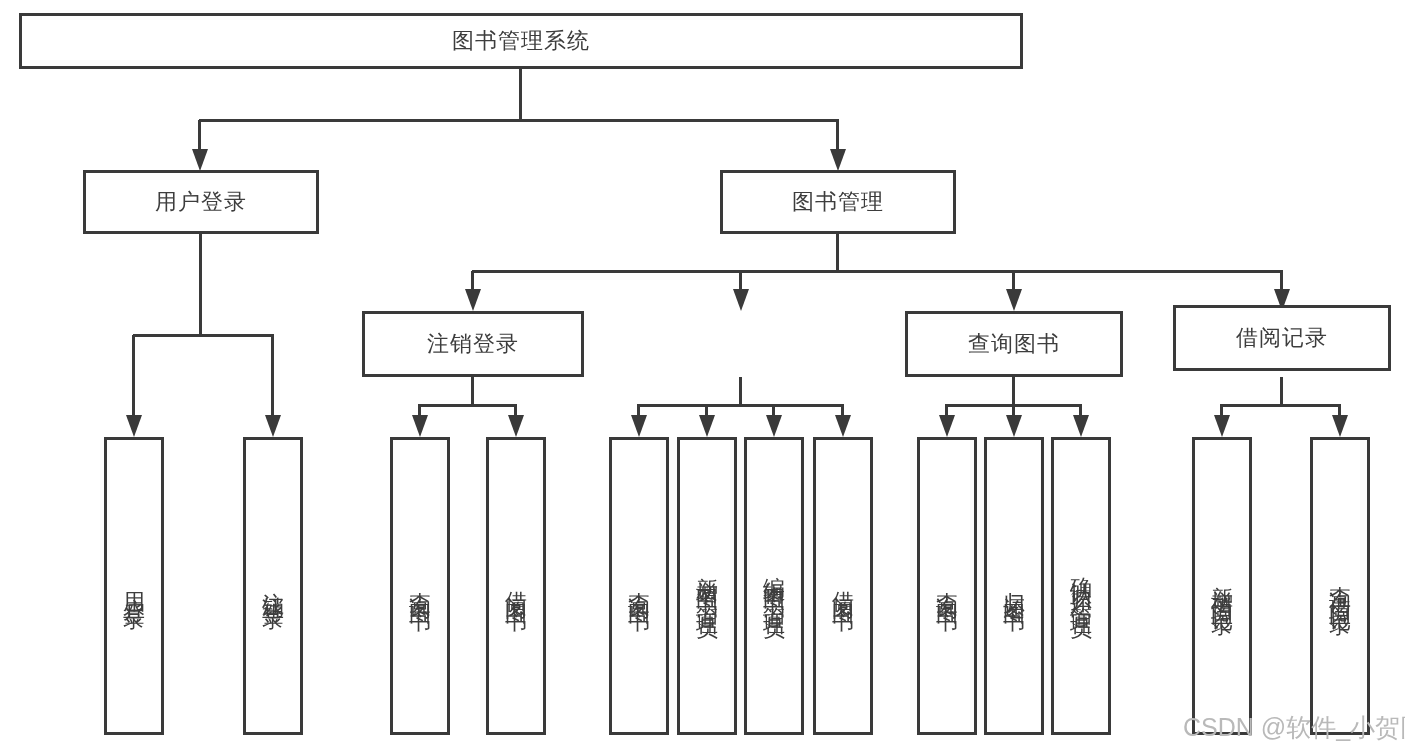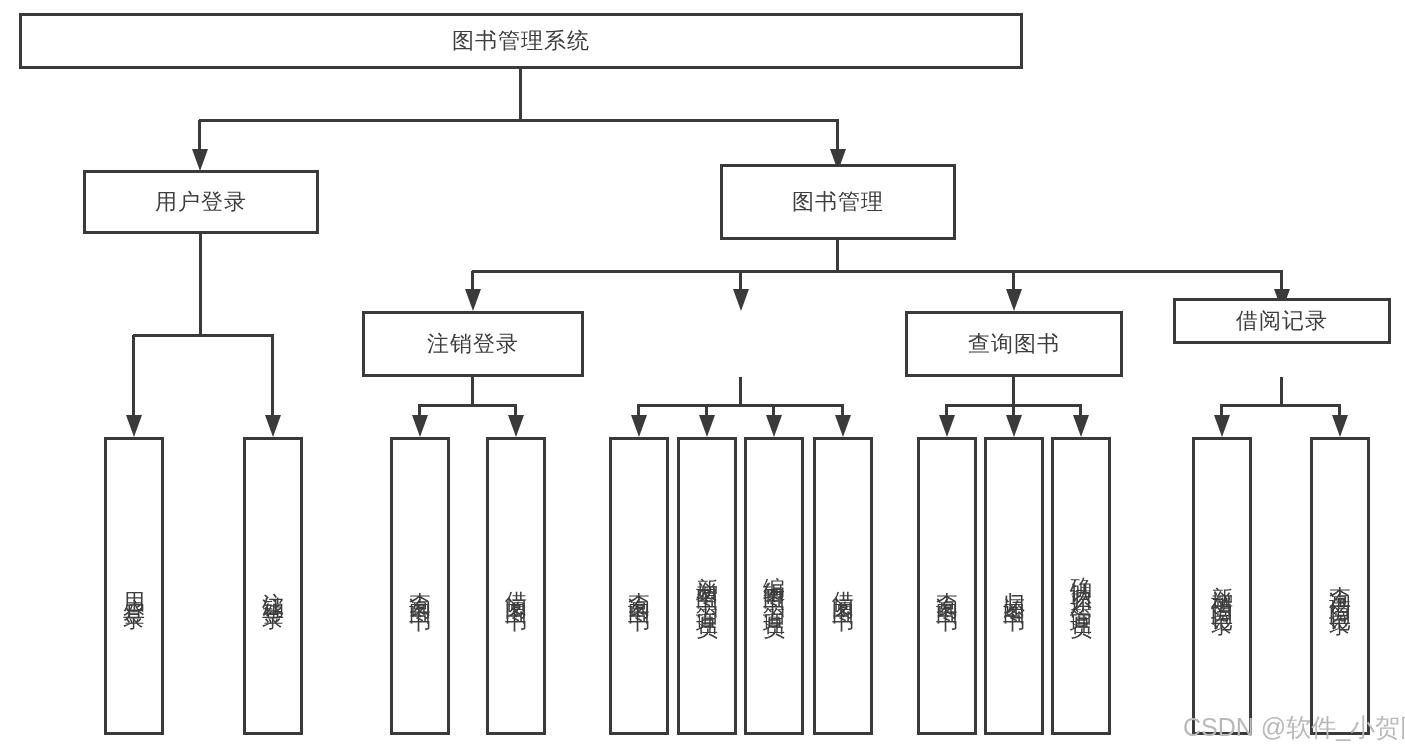--- a/index.html
+++ b/index.html
@@ -60,21 +60,21 @@
   <div class="vl" style="left:519px;top:68px;height:53px"></div>
   <div class="hl" style="left:199px;top:119px;width:640px"></div>
   <div class="vl" style="left:198px;top:120px;height:32px"></div>
   <div class="ar" style="left:192px;top:149px"></div>
   <div class="vl" style="left:836px;top:120px;height:32px"></div>
   <div class="ar" style="left:830px;top:149px"></div>
 
   <div class="box" style="left:83px;top:170px;width:236px;height:64px">
     <span>用户登录</span>
   </div>
-  <div class="box" style="left:720px;top:164px;width:236px;height:76px">
+  <div class="box" style="left:720px;top:170px;width:236px;height:64px">
     <span>图书管理</span>
   </div>
 
   <div class="vl" style="left:199px;top:234px;height:102px"></div>
   <div class="hl" style="left:133px;top:334px;width:141px"></div>
   <div class="vl" style="left:132px;top:335px;height:82px"></div>
   <div class="ar" style="left:126px;top:415px"></div>
   <div class="vl" style="left:271px;top:335px;height:82px"></div>
   <div class="ar" style="left:265px;top:415px"></div>
 
@@ -88,21 +88,21 @@
   <div class="ar" style="left:1006px;top:289px"></div>
   <div class="vl" style="left:1280px;top:271px;height:20px"></div>
   <div class="ar" style="left:1274px;top:289px"></div>
 
   <div class="box" style="left:362px;top:311px;width:222px;height:66px">
     <span>注销登录</span>
   </div>
   <div class="box" style="left:905px;top:311px;width:218px;height:66px">
     <span>查询图书</span>
   </div>
-  <div class="box" style="left:1173px;top:298px;width:218px;height:46px">
+  <div class="box" style="left:1173px;top:305px;width:218px;height:66px">
     <span>借阅记录</span>
   </div>
 
   <div class="vl" style="left:471px;top:377px;height:30px"></div>
   <div class="hl" style="left:418px;top:404px;width:99px"></div>
   <div class="vl" style="left:418px;top:405px;height:13px"></div>
   <div class="ar" style="left:412px;top:415px"></div>
   <div class="vl" style="left:514px;top:405px;height:13px"></div>
   <div class="ar" style="left:508px;top:415px"></div>
 

